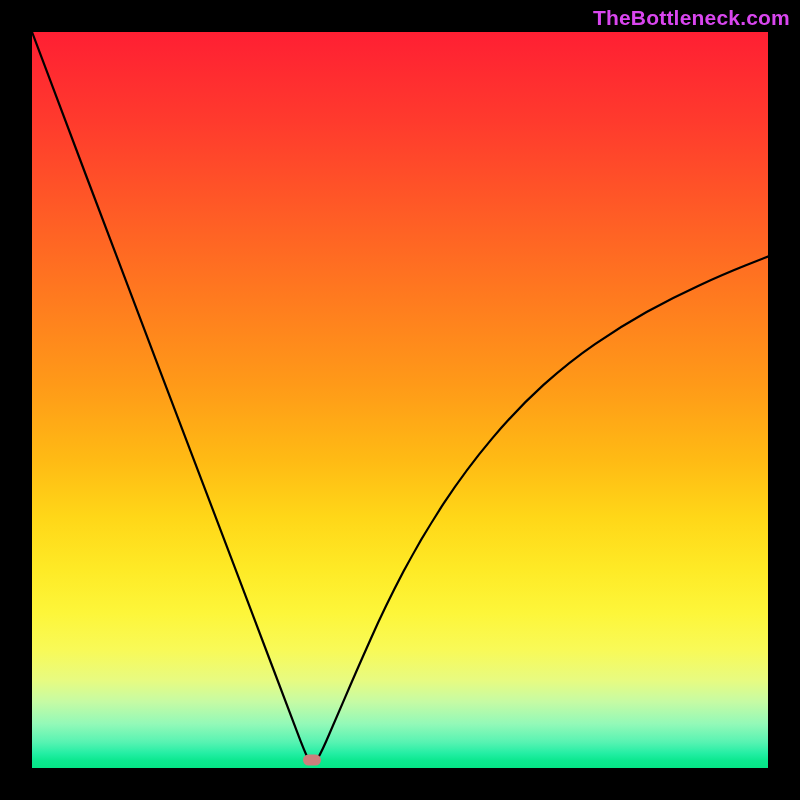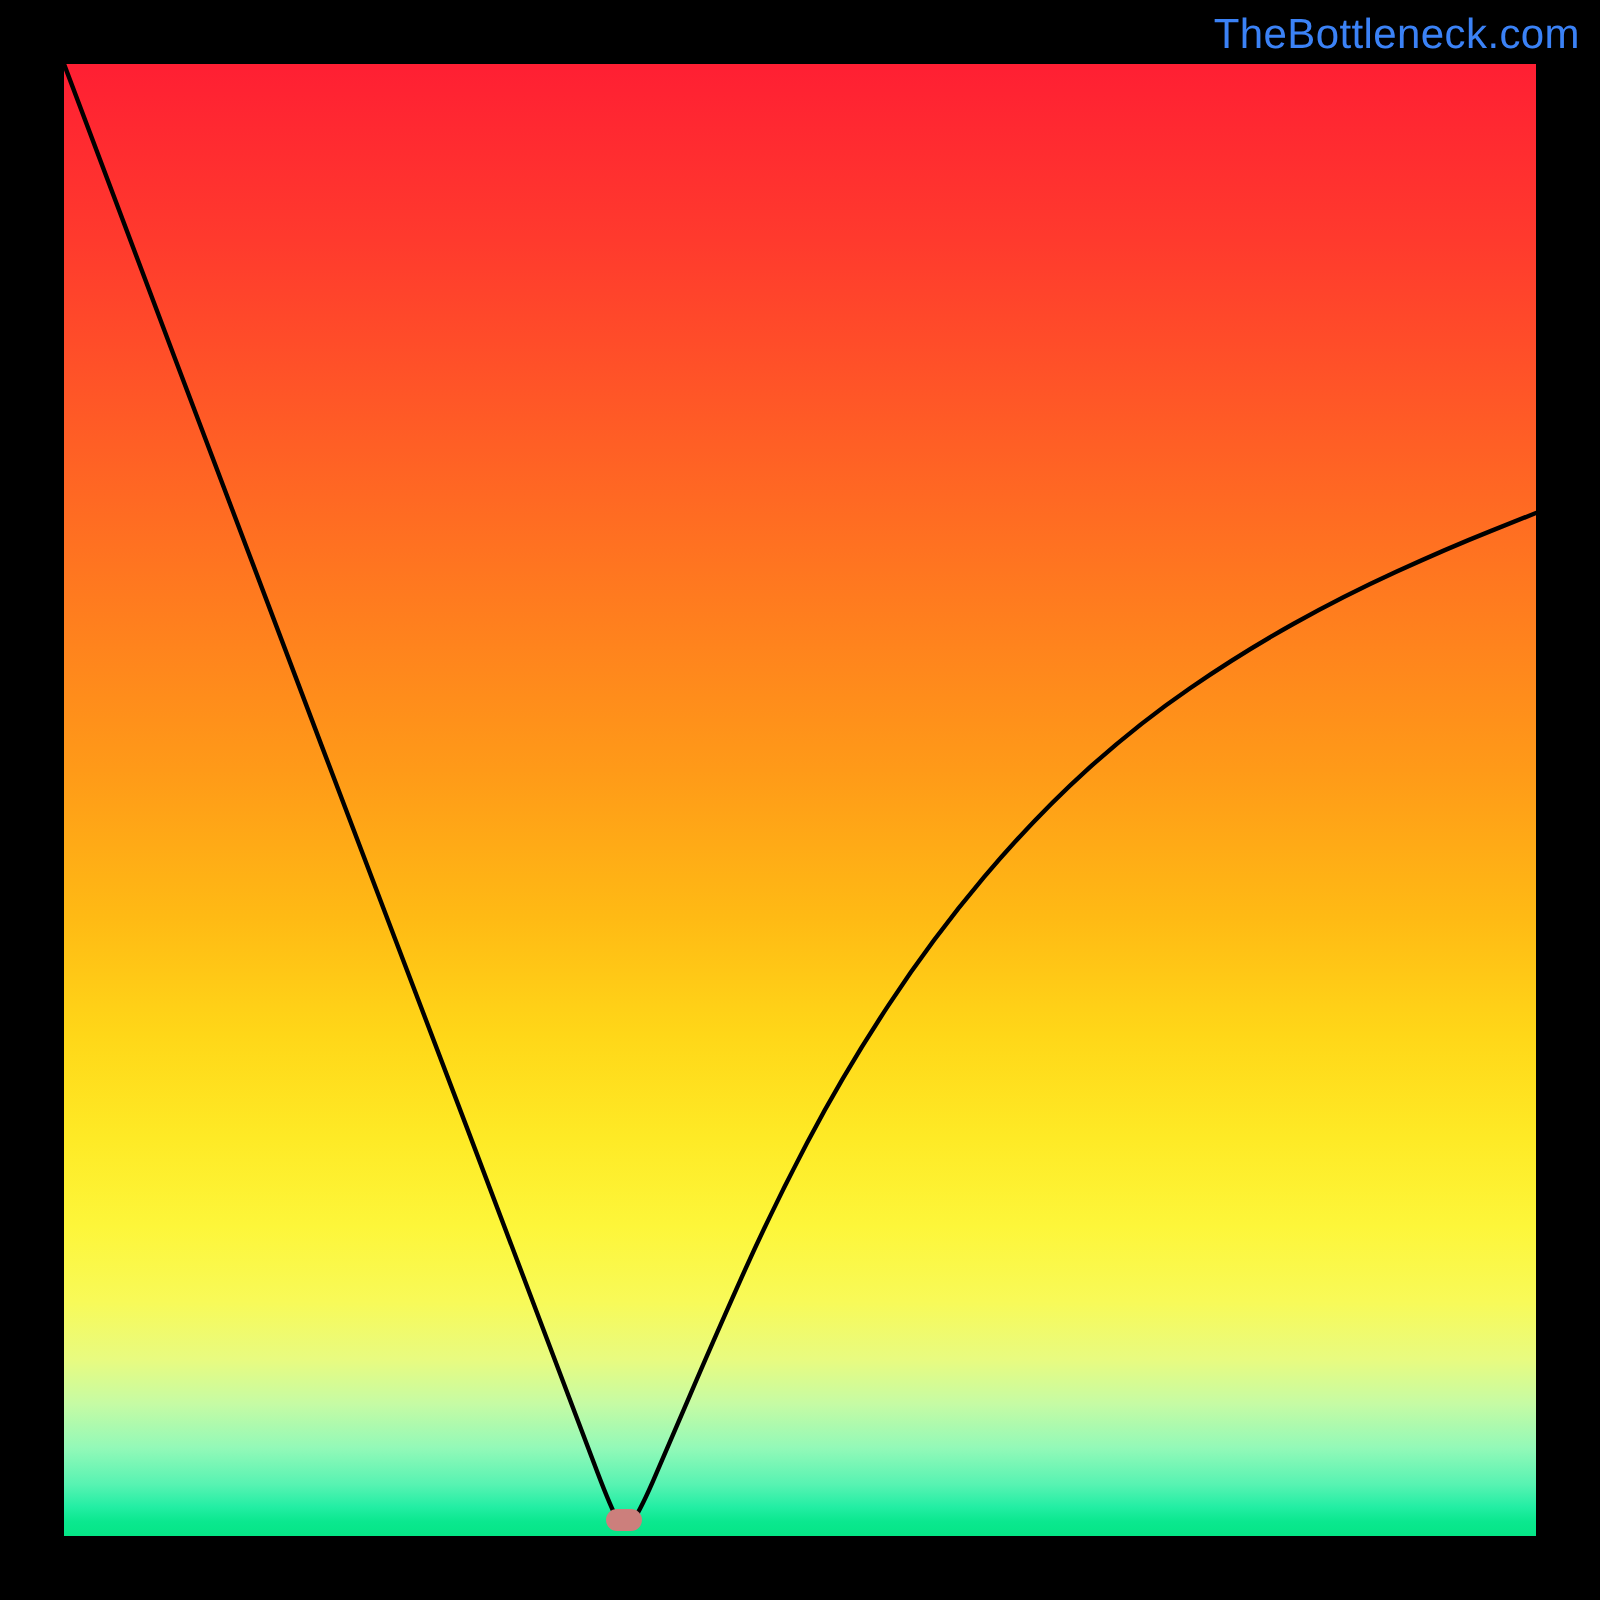--- a/index.html
+++ b/index.html
@@ -57,23 +57,23 @@
     background: #cc7f7c;
     border-radius: 6px;
     transform: translate(-50%, -50%);
     bottom: 0px;
     left: 281px;
   }
   .watermark {
     position: absolute;
     top: 6px;
     right: 10px;
-    color: #3b82f6;
+    color: #d946ef;
     font-size: 21px;
-    font-weight: 400;
+    font-weight: 700;
     letter-spacing: 0.2px;
     user-select: none;
   }
 </style>
 </head>
 <body>
 
 <div class="frame">
   <div class="plot">
     <svg class="curve" viewBox="0 0 736 736" preserveAspectRatio="none">

